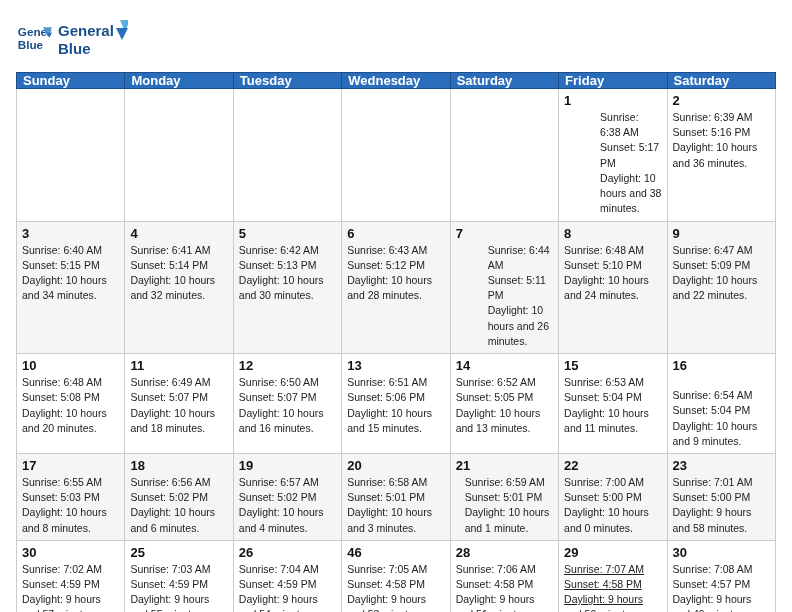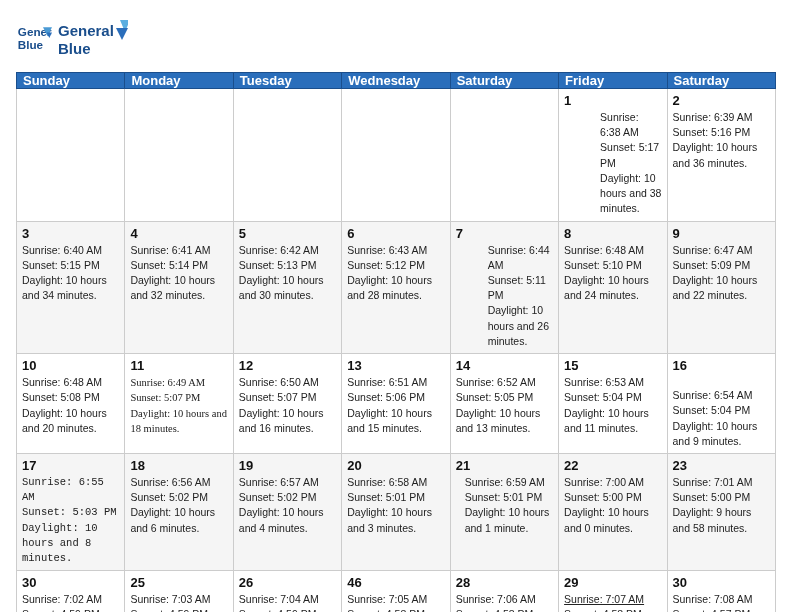--- a/index.html
+++ b/index.html
@@ -177,21 +177,21 @@
       </tr>
       <tr>
         <td>
           <div class="day-num">10</div>
           <div class="day-info" style="white-space: pre-line;">Sunrise: 6:48 AM
 Sunset: 5:08 PM
 Daylight: 10 hours and 20 minutes.</div>
         </td>
         <td>
           <div class="day-num">11</div>
-          <div class="day-info" style="white-space: pre-line; font-family: Liberation Serif, serif;">Sunrise: 6:49 AM
+          <div class="day-info" style="white-space: pre-line;">Sunrise: 6:49 AM
 Sunset: 5:07 PM
 Daylight: 10 hours and 18 minutes.</div>
         </td>
         <td>
           <div class="day-num">12</div>
           <div class="day-info" style="white-space: pre-line;">Sunrise: 6:50 AM
 Sunset: 5:07 PM
 Daylight: 10 hours and 16 minutes.</div>
         </td>
         <td>
@@ -215,21 +215,21 @@
         <td>
           <div class="day-num">16</div>
           <div class="day-info" style="white-space: pre-line; margin-top: 15px;">Sunrise: 6:54 AM
 Sunset: 5:04 PM
 Daylight: 10 hours and 9 minutes.</div>
         </td>
       </tr>
       <tr>
         <td>
           <div class="day-num">17</div>
-          <div class="day-info" style="white-space: pre-line; font-family: Liberation Mono, monospace;">Sunrise: 6:55 AM
+          <div class="day-info" style="white-space: pre-line;">Sunrise: 6:55 AM
 Sunset: 5:03 PM
 Daylight: 10 hours and 8 minutes.</div>
         </td>
         <td>
           <div class="day-num">18</div>
           <div class="day-info" style="white-space: pre-line;">Sunrise: 6:56 AM
 Sunset: 5:02 PM
 Daylight: 10 hours and 6 minutes.</div>
         </td>
         <td>

